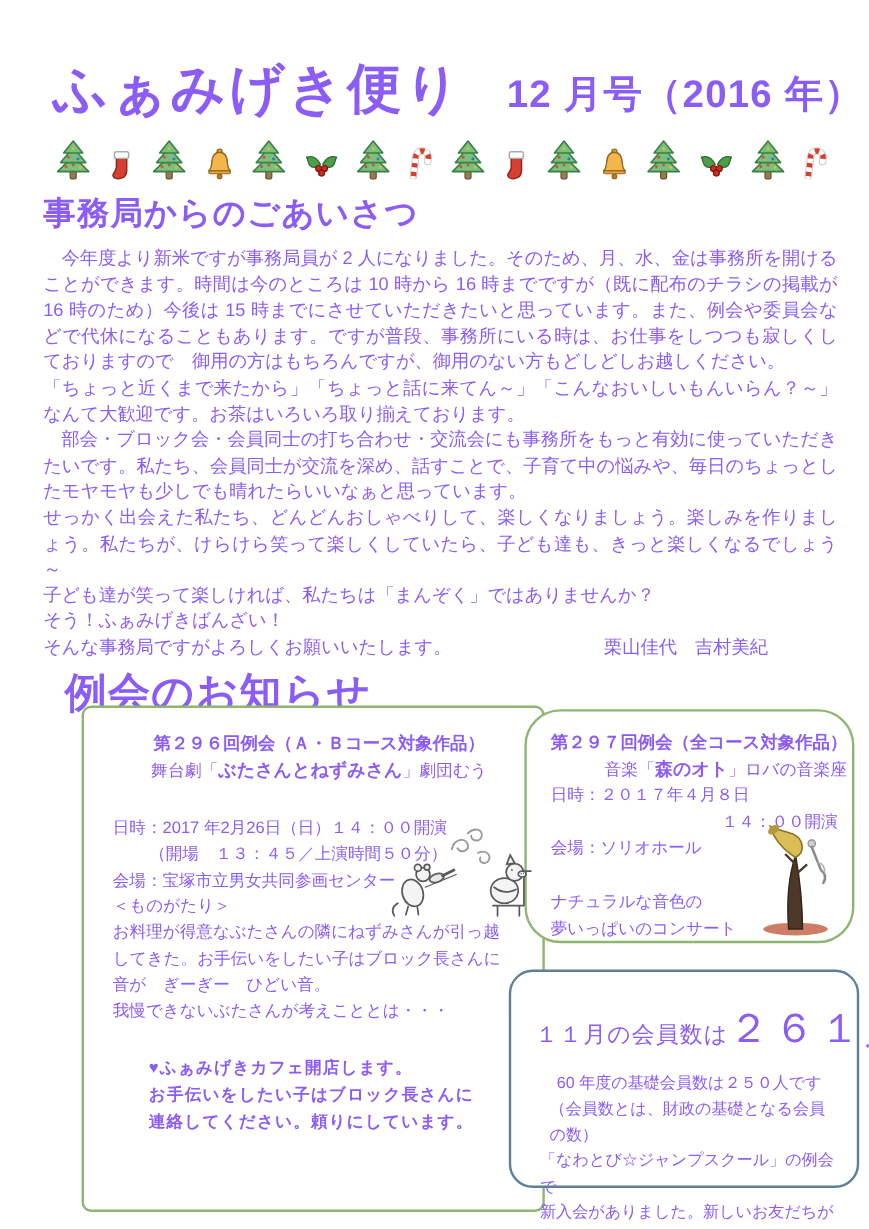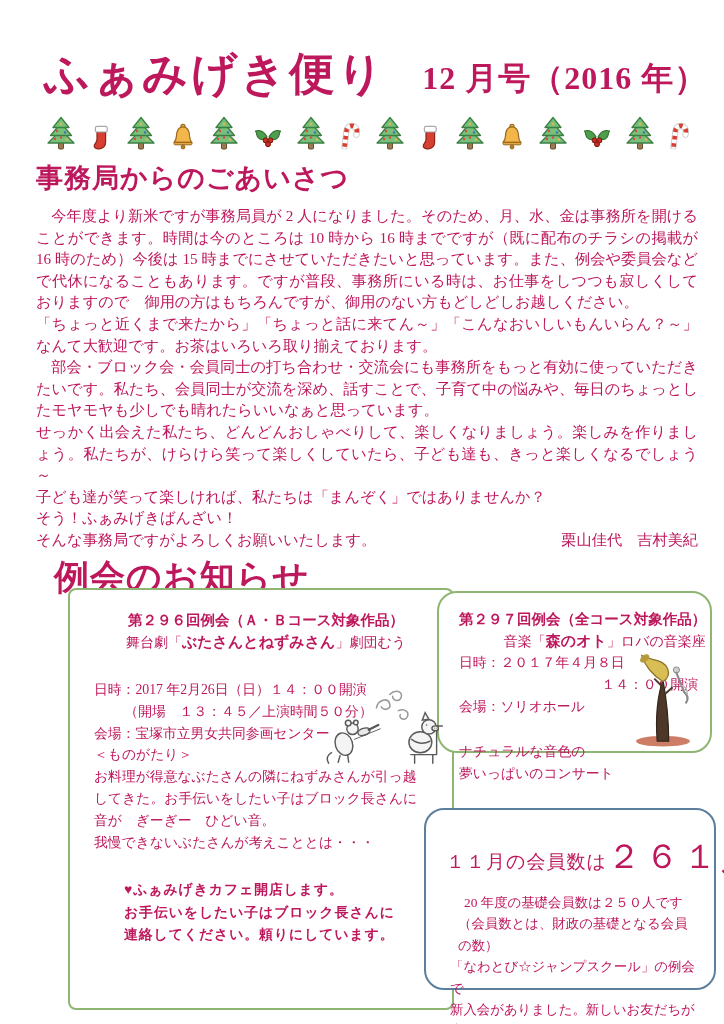--- a/index.html
+++ b/index.html
@@ -1,43 +1,43 @@
 <!DOCTYPE html>
 <html><head>
 <meta charset="utf-8">
 <style>
   html,body{margin:0;padding:0;background:#ffffff;}
   #page{position:relative;width:724px;height:1024px;background:#fff;overflow:hidden;
-        font-family:Liberation Serif, serif;color:#be185d;}
+        font-family:Liberation Sans, sans-serif;color:#8b5cf6;}
 
   
   .masthead{position:absolute;left:44px;top:44px;right:20px;display:flex;align-items:baseline;gap:36px;}
   .title{margin:0;font-size:45px;font-weight:900;letter-spacing:3px;white-space:nowrap;}
   .issue{font-size:32px;font-weight:900;letter-spacing:1px;white-space:nowrap;}
 
   
   .icon-row{position:absolute;left:46px;right:34px;top:110px;height:40px;
             display:flex;justify-content:space-between;align-items:flex-end;}
   .icon-row .ic{display:inline-flex;align-items:flex-end;}
 
   
   .greeting{position:absolute;left:36px;right:26px;top:160px;}
   .greeting h2{margin:0 0 9px 0;font-size:27px;font-weight:900;letter-spacing:1px;}
   .greeting p{margin:0;font-size:15.2px;line-height:21.6px;text-align:justify;}
   .closing-row{display:flex;font-size:15.2px;line-height:21.6px;}
-  .closing-row .sig{margin-left:auto;}
+  .closing-row .sig{margin-left:auto;margin-right:58px;}
 
   
   .meetings-heading{position:absolute;left:48px;top:548px;margin:6px;font-size:35px;font-weight:900;letter-spacing:1px;}
 
   
   .card{position:absolute;background:#fff;box-sizing:border-box;}
   .green-card{border:2px solid #8fb573;}
   .card-296{left:68px;top:588px;width:386px;height:422px;border-radius:8px;padding:20px 14px 0 24px;}
-  .card-297{left:437px;top:591px;width:275px;height:162px;border-radius:20px;padding:16px 12px 0 20px;}
+  .card-297{left:437px;top:591px;width:275px;height:195px;border-radius:30px;padding:16px 12px 0 20px;}
   .blue-card{left:424px;top:808px;width:292px;height:182px;border-radius:20px;
              border:2px solid #5b7f9d;padding:16px 16px 0 20px;}
 
   .c-title{text-align:center;font-weight:900;font-size:14.5px;line-height:21.5px;white-space:nowrap;}
   .c-sub{text-align:center;font-size:14px;line-height:21.5px;white-space:nowrap;}
   .c-sub .work{font-weight:900;font-size:15px;margin-top:20px;}
   .c-body{margin-top:26px;font-size:13.8px;line-height:21.8px;}
   .c-body .indent1{text-indent:2.2em;}
   .card-296 .c-body{position:relative;z-index:2;}
   .cafe{margin:26px 0 0 30px;font-weight:900;font-size:13.8px;line-height:22.4px;letter-spacing:1px;}
@@ -364,21 +364,21 @@
       <ellipse cx="25" cy="16" rx="5.5" ry="3.4" transform="rotate(-38 25 16)" fill="#b49a3a"></ellipse>
       <circle cx="58" cy="28" r="3.2" fill="#cfcfcf" stroke="#8a8a8a" stroke-width="1"></circle>
       <path d="M58 31 l8 20 M66 51 q6 5 2 11" stroke="#8a8a8a" stroke-width="2.2" fill="none" stroke-linecap="round"></path>
       <path d="M63 44 q7 2 6 9" stroke="#b9b9b9" stroke-width="1.6" fill="none"></path>
     </svg>
   </section>
 
   <section class="card blue-card" style="border-color: rgb(91, 127, 157);">
     <div class="m-head"><span class="pre">１１月の会員数は</span><span class="cnt">２６１人</span></div>
     <div class="m-lines">
-      <div>20 年度の基礎会員数は２５０人です</div>
+      <div>60 年度の基礎会員数は２５０人です</div>
       <div>（会員数とは、財政の基礎となる会員の数）</div>
       <div>「なわとび☆ジャンプスクール」の例会で</div>
       <div>新入会がありました。新しいお友だちが増えるのは</div>
 
     </div>
   </section>
 
 </div>
 
 </body></html>

